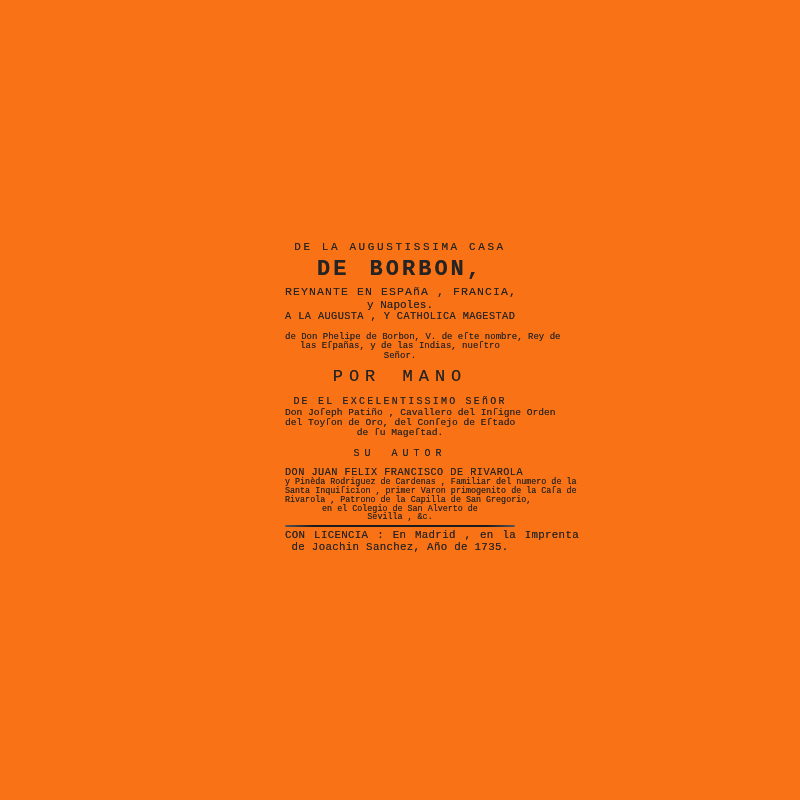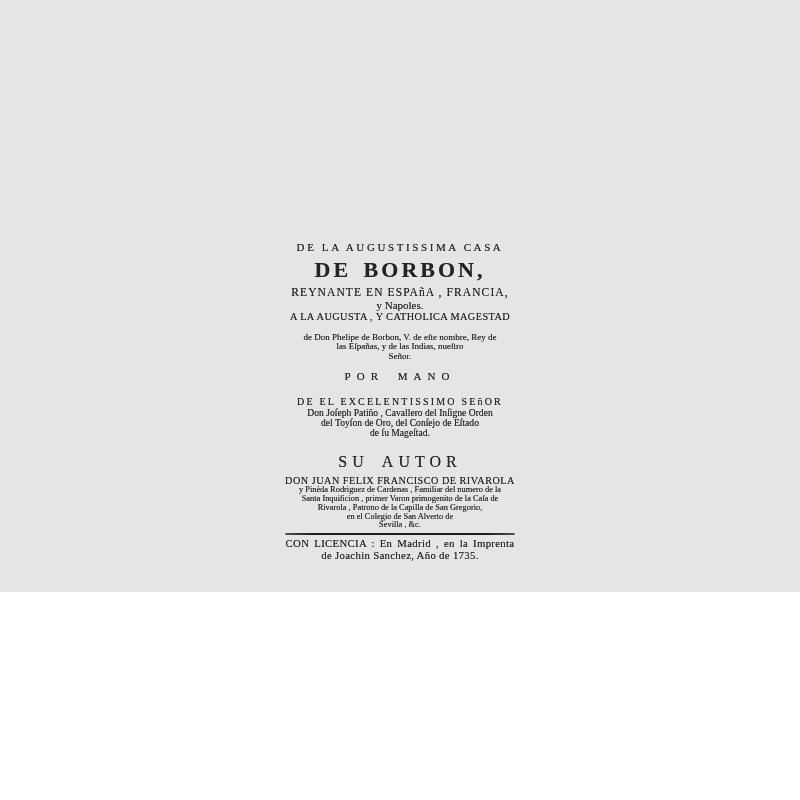--- a/index.html
+++ b/index.html
@@ -7,22 +7,23 @@
     padding: 0;
     width: 800px;
     height: 800px;
     background: #ffffff;
     overflow: hidden;
     font-family: "Liberation Serif", "DejaVu Serif", serif;
   }
   .canvas {
     position: relative;
     width: 800px;
-    height: 592px;
-    background: #e5e5e5;
+    height: 800px;
+    background: #f97316;
+    font-family: Liberation Mono, monospace;
   }
   .scan {
     position: absolute;
     top: 241px;
     left: 50%;
     transform: translateX(-50%);
     width: 230px;
     color: #242424;
     text-shadow: 0 0 0.6px rgba(20,20,20,0.55);
   }
@@ -34,25 +35,25 @@
   .l1  { font-size: 11px;  line-height: 13px; letter-spacing: 2.6px; }
   .l2  { font-size: 22px;  line-height: 22px; margin-top: 5px; font-weight: bold; letter-spacing: 3px; word-spacing: 4px; }
   .l3  { font-size: 11.5px; line-height: 12px; margin-top: 5px; letter-spacing: 1.1px; }
   .l4  { font-size: 11px; line-height: 11px; margin-top: 2px; }
   
   .l5  { font-size: 12px;  line-height: 13px; margin-top: 7px; letter-spacing: 4.5px; }
   .l6  { font-size: 10.3px; line-height: 11px; letter-spacing: 0.4px; }
   .l7, .l8, .l9 { font-size: 9px; line-height: 9.3px; }
   .l7  { margin-top: 11px; }
   
-  .l10 { font-size: 11px;  line-height: 13px; margin-top: 9px; letter-spacing: 6px; word-spacing: 5px; }
+  .l10 { font-size: 17px;  line-height: 13px; margin-top: 9px; letter-spacing: 6px; word-spacing: 5px; }
   .l11 { font-size: 10px;  line-height: 12px; margin-top: 13px; letter-spacing: 2.2px; }
   .l12, .l13, .l14 { font-size: 9.6px; line-height: 10.3px; }
   
-  .l15 { font-size: 16px; line-height: 13px; margin-top: 16px; letter-spacing: 5px; word-spacing: 5px; }
+  .l15 { font-size: 10px; line-height: 13px; margin-top: 8px; letter-spacing: 5px; word-spacing: 5px; }
   .l16 { font-size: 10.2px; line-height: 11px; margin-top: 7px; letter-spacing: 0.5px; }
   .l17, .l18, .l19, .l20, .l21 { font-size: 8.4px; line-height: 8.9px; }
   
   .rule {
     margin-top: 3px;
     height: 2px;
     background: linear-gradient(to right, #555 0%, #1c1c1c 12%, #1c1c1c 88%, #555 100%);
     border-radius: 1px;
   }
   .l22 { font-size: 10.8px; line-height: 12px; margin-top: 2px; word-spacing: 2px; letter-spacing: 0.3px; text-align: center; }

